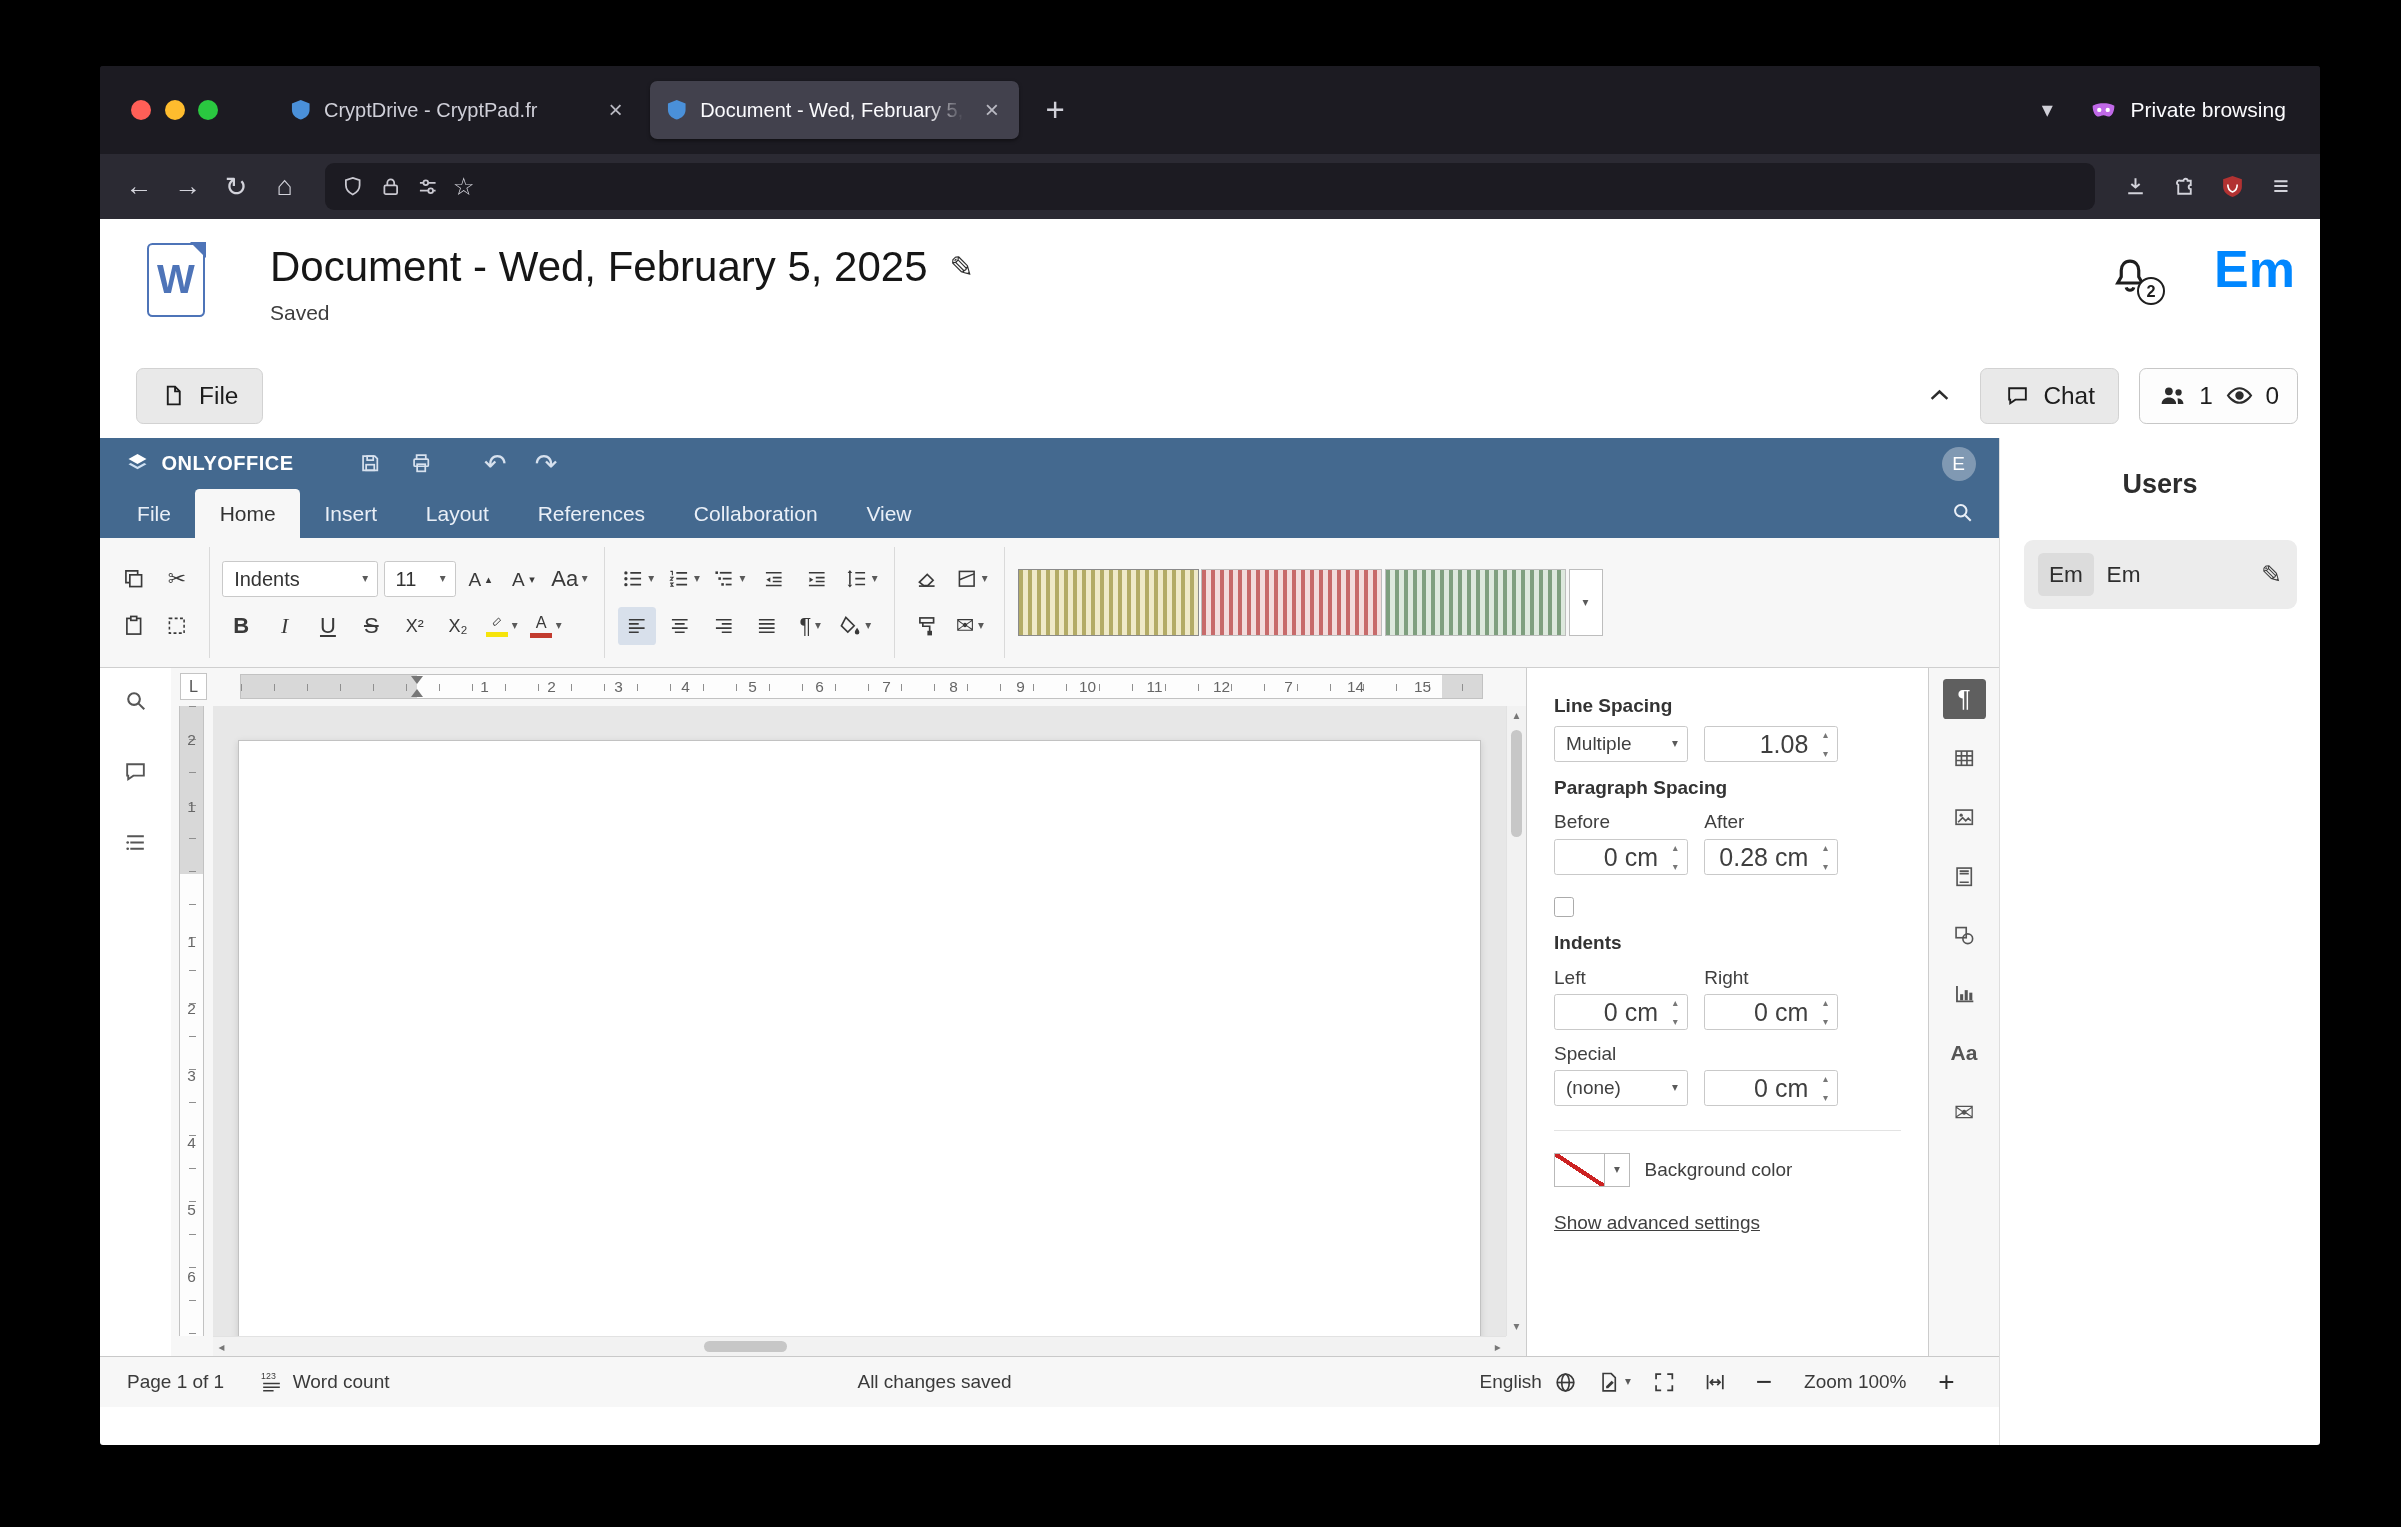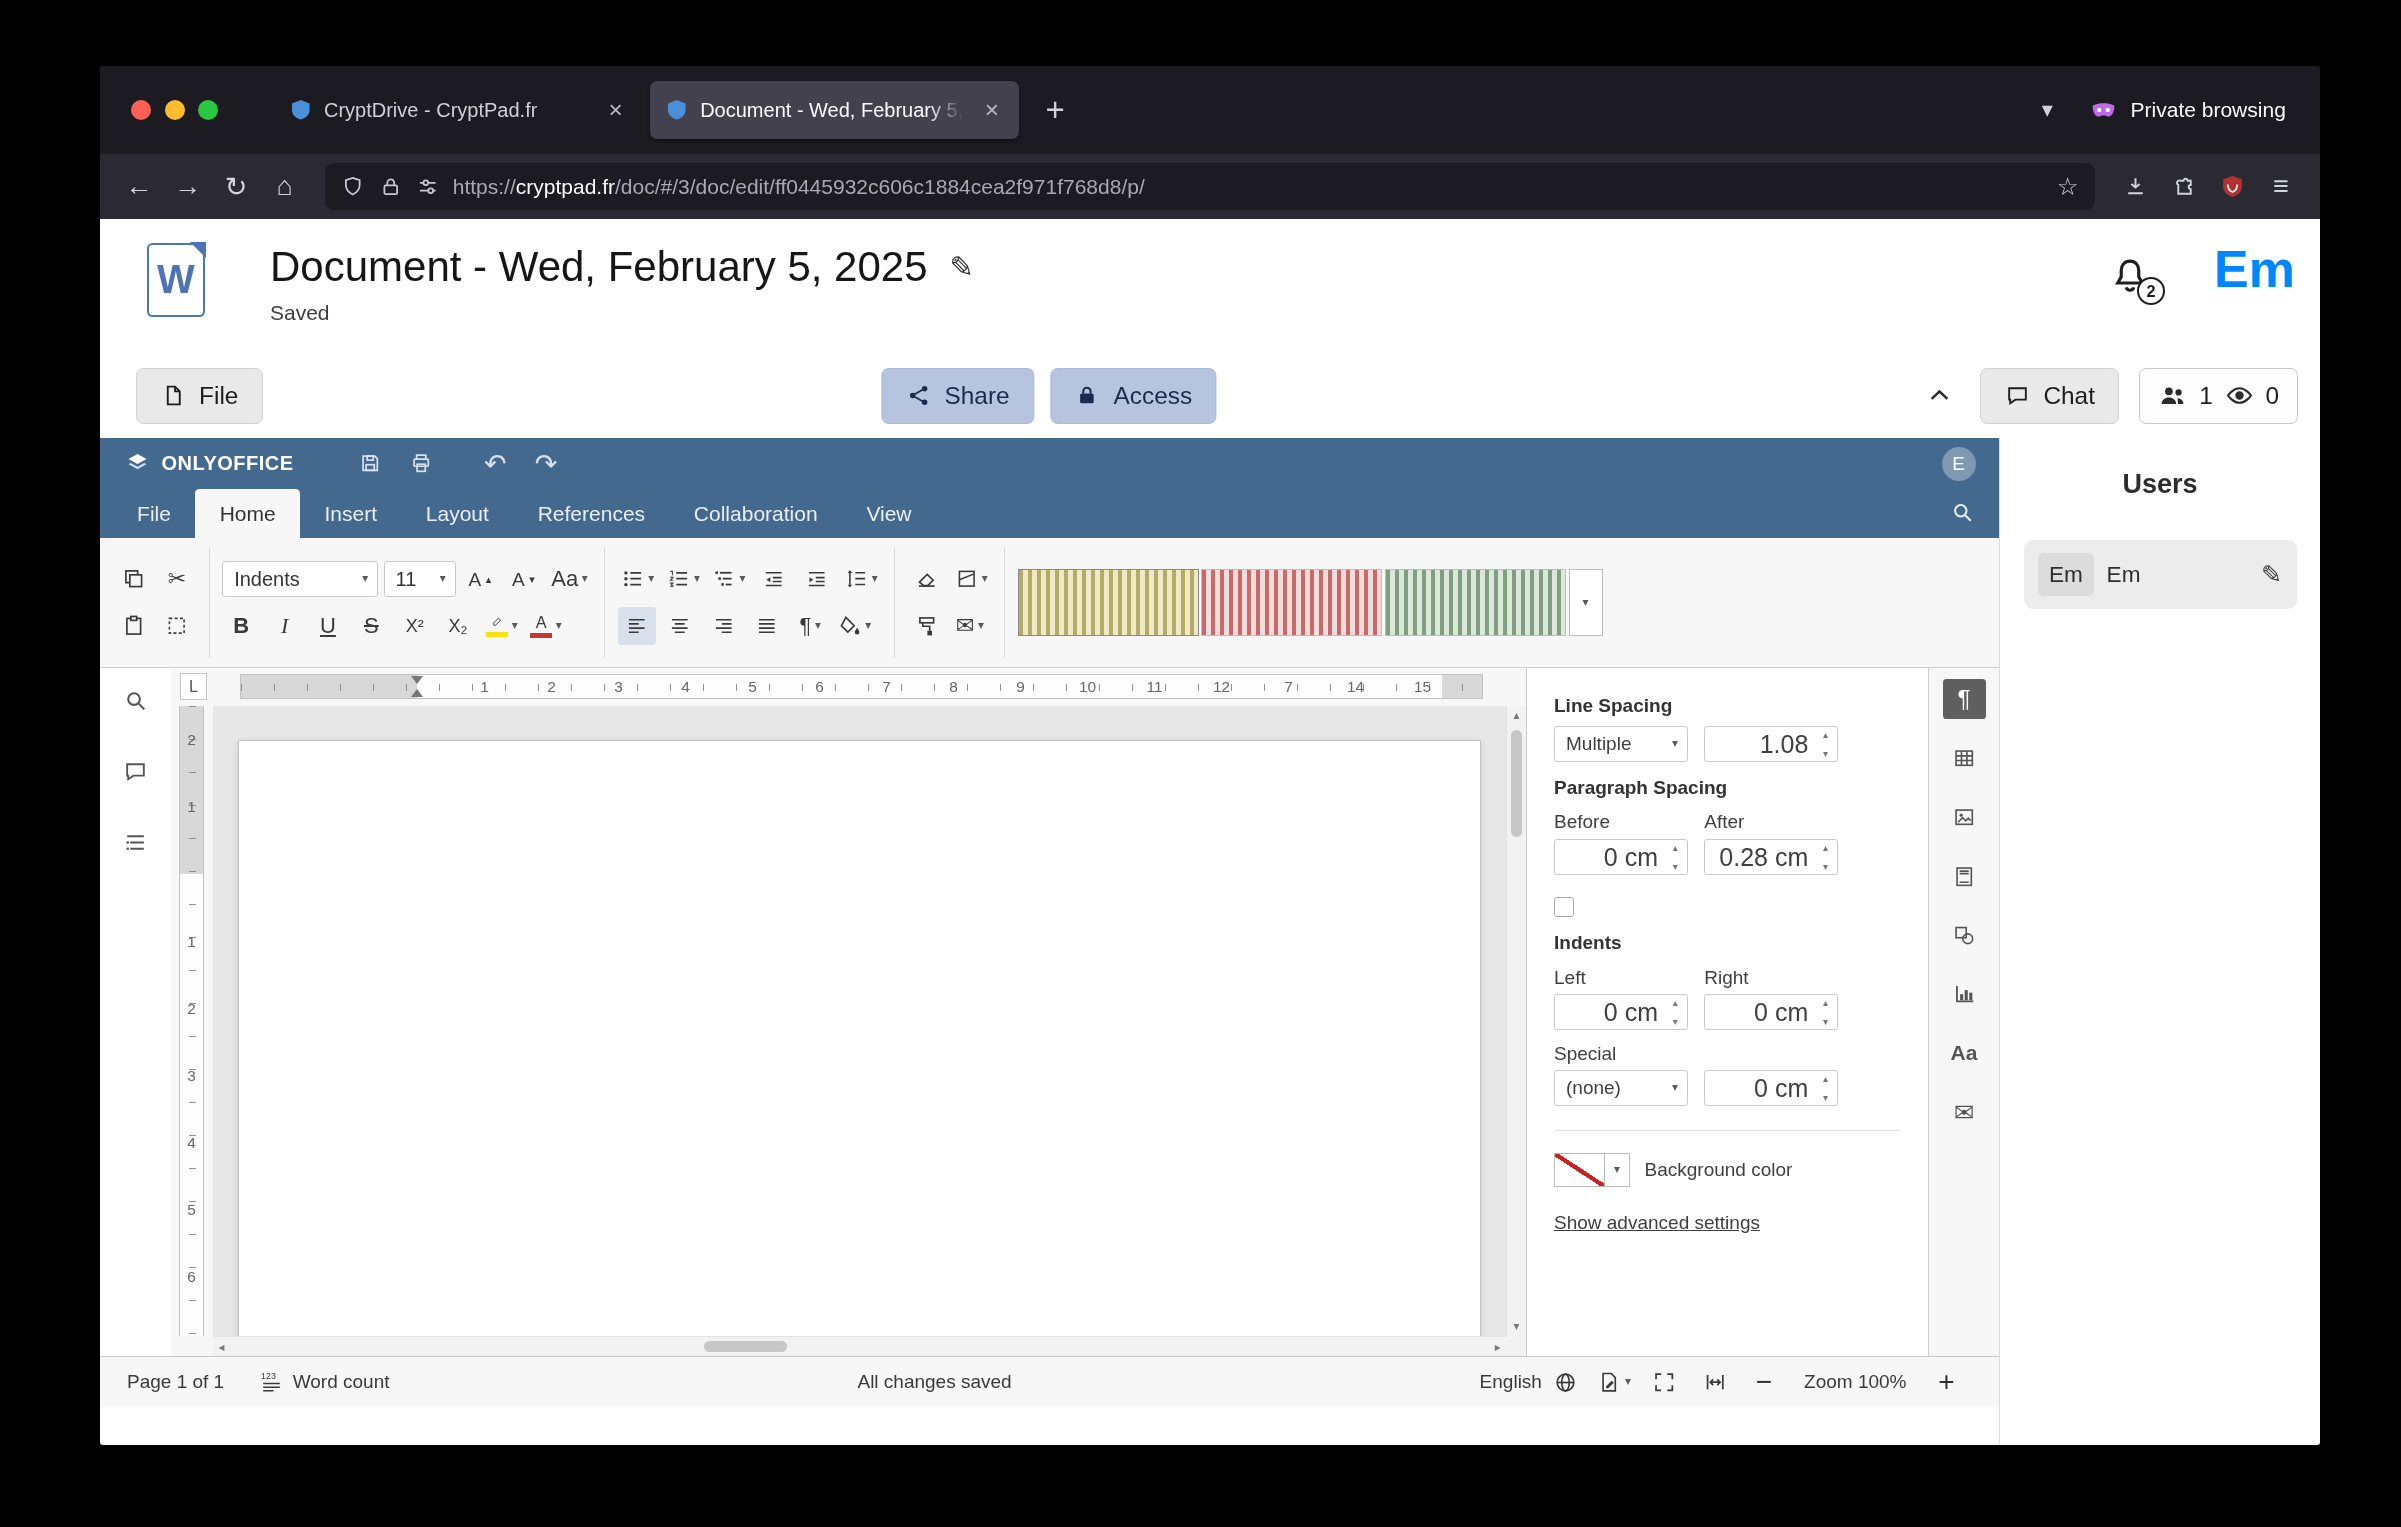--- a/index.html
+++ b/index.html
@@ -249,21 +249,20 @@
           </svg>
       <svg viewBox="0 0 24 24" fill="none" stroke="currentColor" stroke-width="1.8">
             <rect x="5.5" y="10.5" width="13" height="9" rx="1.5"></rect>
             <path d="M8.5 10.5V8a3.5 3.5 0 017 0v2.5"></path>
           </svg>
       <svg viewBox="0 0 24 24" fill="none" stroke="currentColor" stroke-width="1.8">
             <path d="M4 8h16M4 16h16"></path>
             <circle cx="10" cy="8" r="2.4" fill="#1c1b22"></circle>
             <circle cx="15" cy="16" r="2.4" fill="#1c1b22"></circle>
           </svg>
-      <span class="url"><span>https://</span><span class="dom">cryptpad.fr</span><span>/doc/#/3/doc/edit/ff0445932c606c1884cea2f971f768d8/p/</span></span>
       <span class="star">☆</span>
     </div>
     <span class="nbtn">
           <svg viewBox="0 0 24 24" fill="none" stroke="currentColor" stroke-width="1.9">
             <path d="M12 4v9m-4-3.5L12 13l4-3.5M5 18.5h14"></path>
           </svg>
         </span>
     <span class="nbtn">
           <svg viewBox="0 0 24 24" fill="none" stroke="currentColor" stroke-width="1.8">
             <path d="M8 6.5h3a2 2 0 114 0h3v4a2 2 0 100 4v4.5H6v-8.5a2 2 0 112-4z"></path>
@@ -304,38 +303,20 @@
     </div>
 
     <div class="cp-actions">
       <button class="btn act-file">
         <svg viewBox="0 0 24 24" fill="none" stroke="currentColor" stroke-width="1.8">
               <path d="M6.5 3.5h7l4.5 4.5v12.5H6.5z"></path>
               <path d="M13.5 3.5V8H18"></path>
             </svg>
         <span>File</span>
       </button>
-      <div class="act-center">
-        <button class="btn blue">
-          <svg viewBox="0 0 24 24" fill="currentColor">
-                <circle cx="6" cy="12" r="2.6"></circle>
-                <circle cx="17.5" cy="5.5" r="2.6"></circle>
-                <circle cx="17.5" cy="18.5" r="2.6"></circle>
-                <path d="M7.5 11l8-4.5M7.5 13l8 4.5" stroke="currentColor" stroke-width="1.7"></path>
-              </svg>
-          <span>Share</span>
-        </button>
-        <button class="btn blue">
-          <svg viewBox="0 0 24 24" fill="currentColor">
-                <rect x="5.5" y="10" width="13" height="9.5" rx="1.5"></rect>
-                <path d="M8.5 10V8a3.5 3.5 0 017 0v2" fill="none" stroke="currentColor" stroke-width="2"></path>
-              </svg>
-          <span>Access</span>
-        </button>
-      </div>
       <div class="act-right">
         <span class="collapse">
           <svg viewBox="0 0 24 24" fill="none" stroke="currentColor" stroke-width="2.2">
                 <path d="M5 15l7-6.5L19 15"></path>
               </svg>
         </span>
         <button class="btn">
           <svg viewBox="0 0 24 24" fill="none" stroke="currentColor" stroke-width="1.8">
                 <path d="M4 5h16v11H10l-5 3.5V16H4z"></path>
               </svg>

